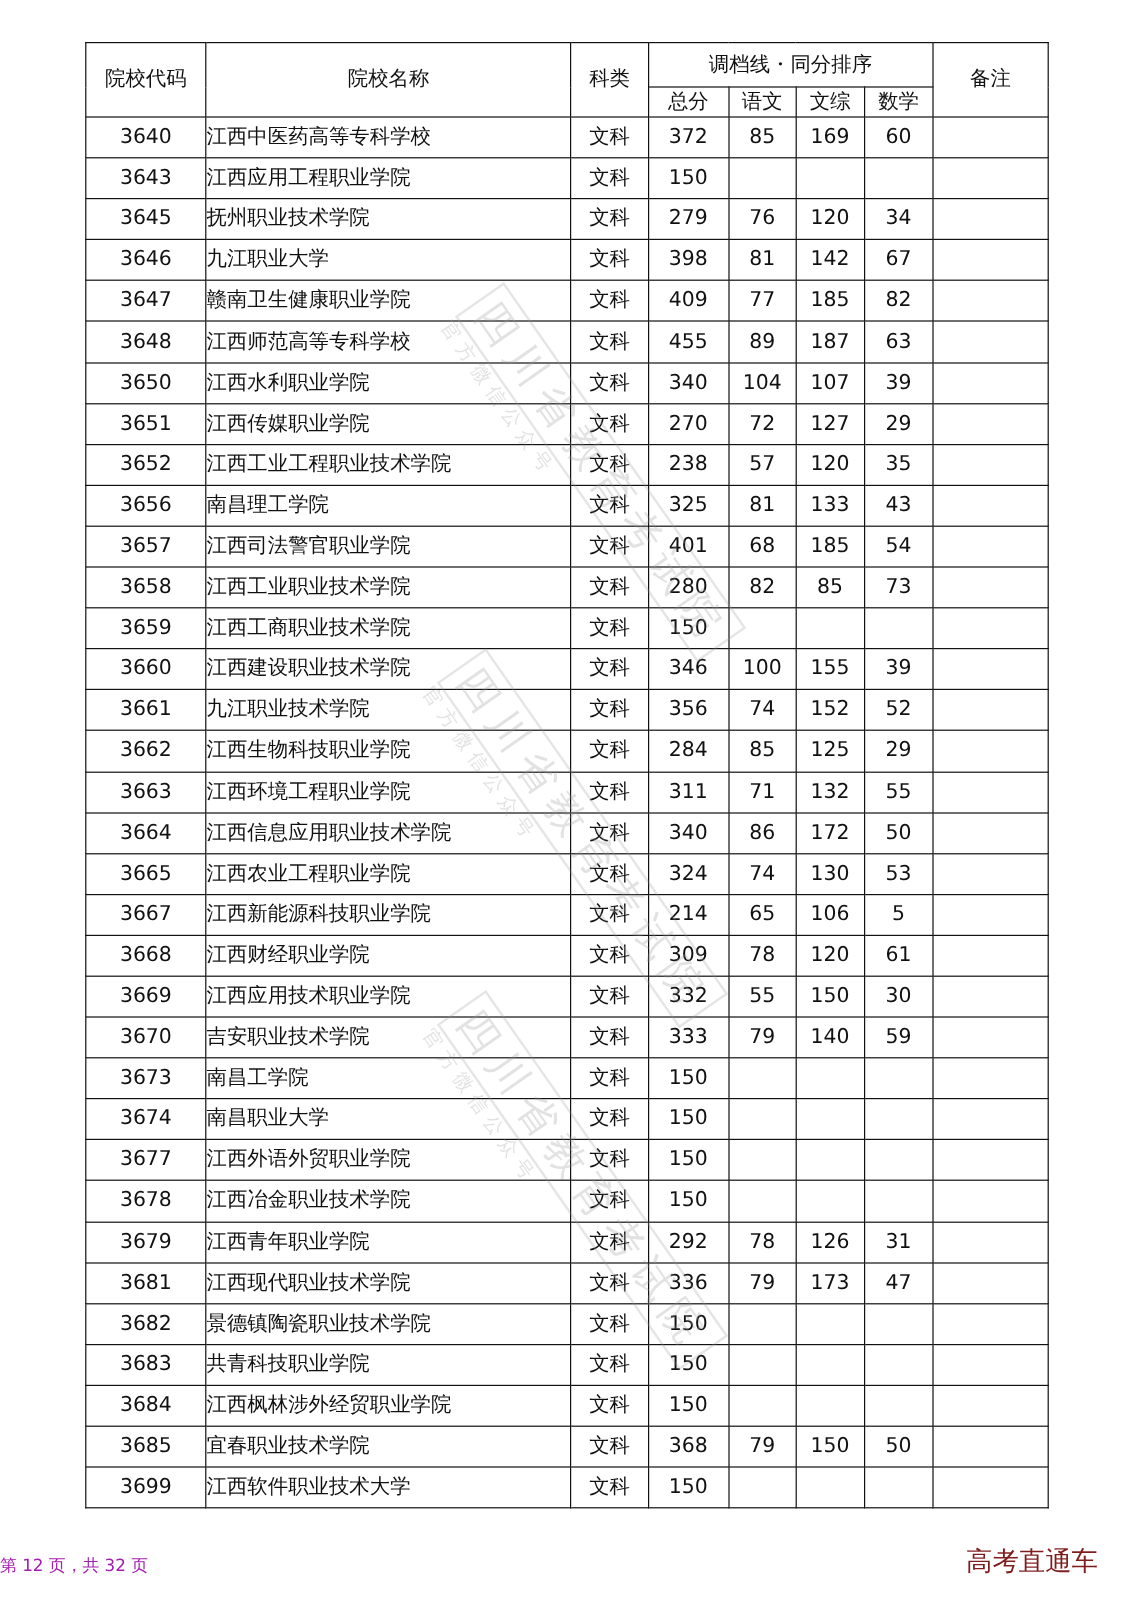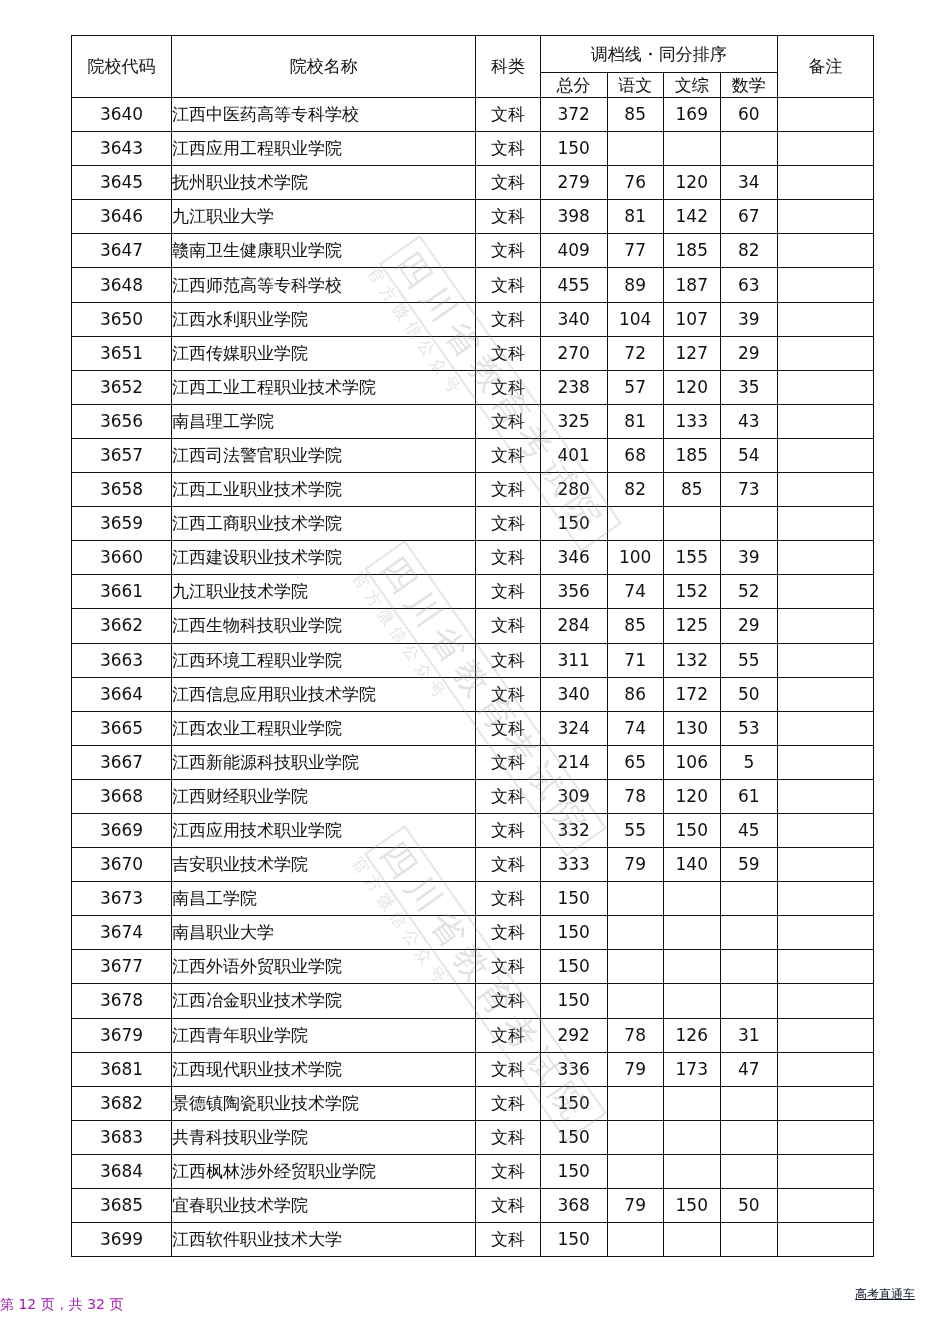--- a/index.html
+++ b/index.html
@@ -18,21 +18,21 @@
   .c-code { width:100px; } .c-name { width:304px; } .c-type { width:64px; }
   .c-total { width:67px; } .c-yw { width:56px; } .c-wz { width:57px; }
   .c-sx { width:57px; } .c-note { width:96px; }
   .watermark { position:absolute; color:rgba(150,150,150,0.28);
          transform:rotate(55deg); transform-origin:left top; white-space:nowrap;
          pointer-events:none; }
   .wm-big { font-size:34px; letter-spacing:8px; border:2px solid rgba(150,150,150,0.25); padding:0 6px; }
   .wm-small { font-size:16px; letter-spacing:6px; }
   .footer-page { position:absolute; top:1296px; left:0; width:945px; text-align:left;
          font-size:14px; color:#a21caf; }
-  .brand { position:absolute; top:1286px; right:30px; font-size:12px; color:#0f172a;text-decoration:underline; }
+  .brand { position:absolute; top:1286px; right:30px; font-size:22px; color:#7f1d1d; }
 </style>
 </head>
 <body>
 
 <div class="page">
   <table class="score-table">
     <colgroup>
       <col class="c-code">
         <col class="c-name">
         <col class="c-type">
@@ -268,21 +268,21 @@
           <td>61</td>
           <td></td>
         </tr>
         <tr>
           <td>3669</td>
           <td class="name">江西应用技术职业学院</td>
           <td>文科</td>
           <td>332</td>
           <td>55</td>
           <td>150</td>
-          <td>45</td>
+          <td>30</td>
           <td></td>
         </tr>
         <tr>
           <td>3670</td>
           <td class="name">吉安职业技术学院</td>
           <td>文科</td>
           <td>333</td>
           <td>79</td>
           <td>140</td>
           <td>59</td>

